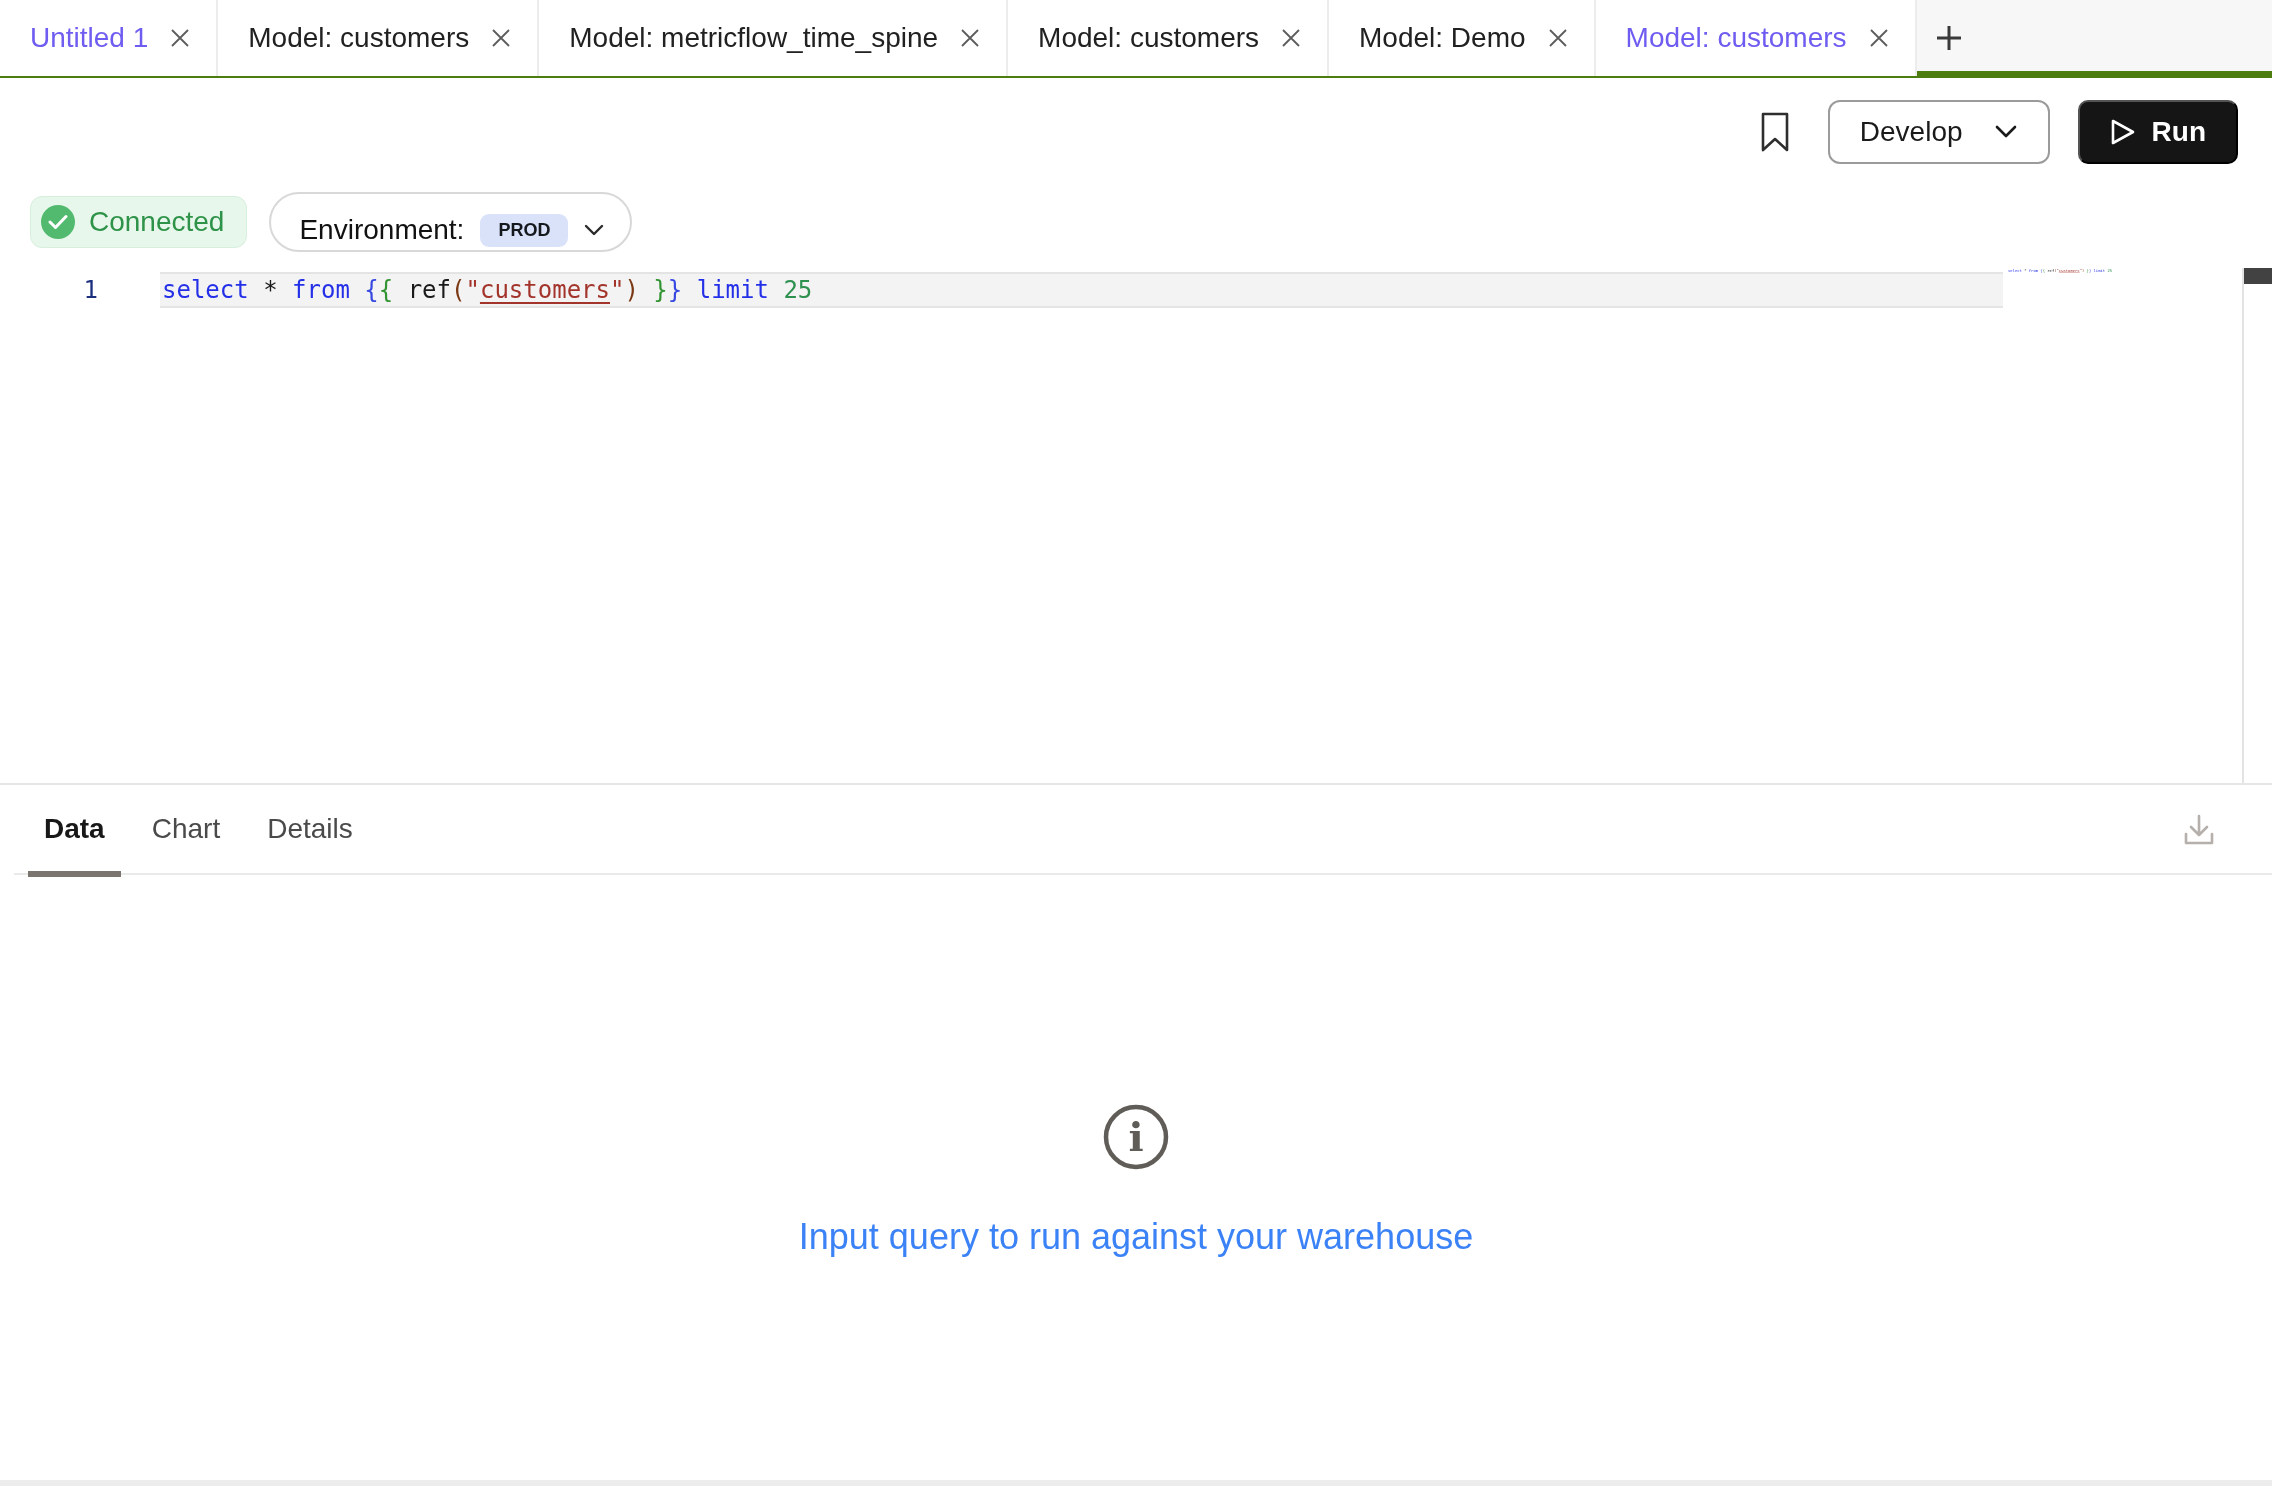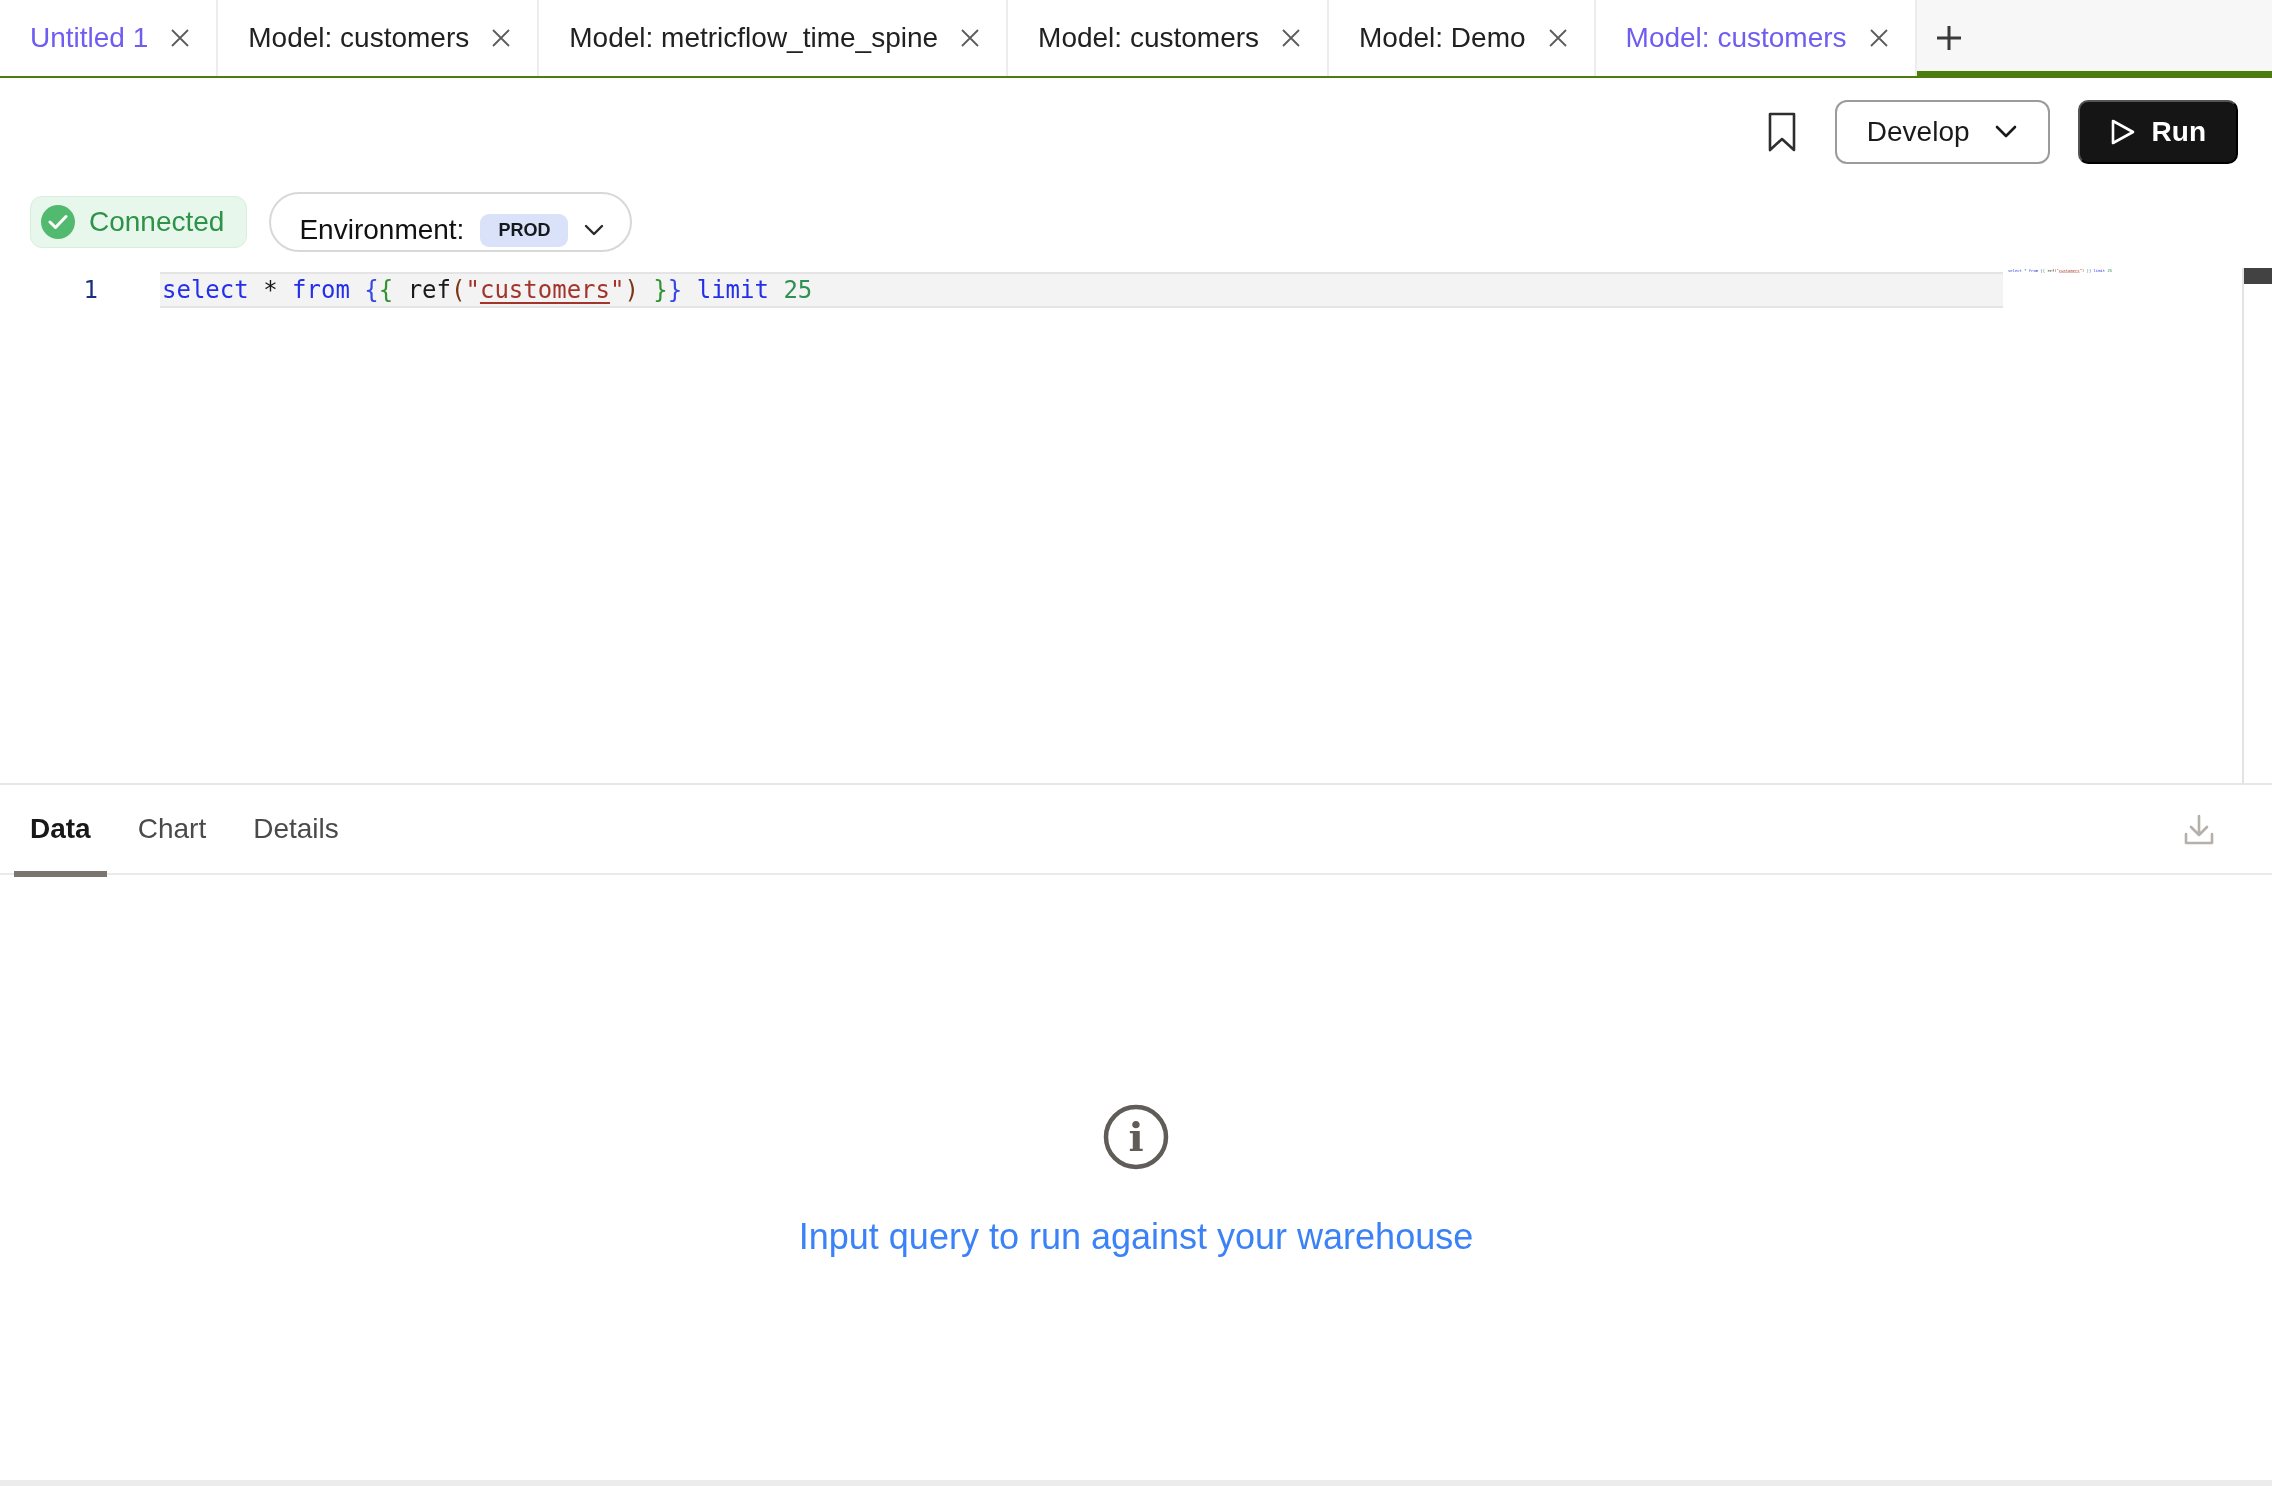--- a/index.html
+++ b/index.html
@@ -18,21 +18,21 @@
   .tab .xicon { display:inline-flex; width:24px; height:24px; }
   .plus-tab { display:inline-flex; align-items:center; justify-content:center;
               width:64px; height:76px; }
 
   
   .toolbar { position:absolute; top:80px; left:0; right:0; height:104px;
              display:flex; align-items:center; justify-content:flex-end;
              padding-right:34px; gap:28px; background:#fff; }
   .bookmark-btn { display:inline-flex; width:34px; height:44px; align-items:center;
                   justify-content:center; margin-right:8px; }
-  .develop-btn { display:inline-flex; align-items:center; gap:24px; height:64px;
+  .develop-btn { display:inline-flex; align-items:center; gap:31px; height:64px;
                  padding:0 30px; border:2px solid #9b9b9b; border-radius:12px;
                  background:#fff; font-size:28px; color:#1a1a1a; }
   .run-btn { display:inline-flex; align-items:center; gap:16px; height:64px;
              padding:0 30px; background:#151515; border-radius:10px;
              font-size:28px; font-weight:700; color:#ffffff; }
 
   
   .statusrow { position:absolute; top:186px; left:0; right:0; height:72px;
                display:flex; align-items:center; padding-left:30px; gap:22px; }
   .connected { display:inline-flex; align-items:center; gap:14px; height:52px;
@@ -65,21 +65,21 @@
                    line-height:36px; white-space:pre; }
   .minimap-inner span.u { text-decoration:underline; }
   .editor-scrollbar { position:absolute; top:10px; right:0; width:30px; height:515px;
                       border-left:2px solid #e3e3e3; }
   .scroll-thumb { position:absolute; top:0; left:0; width:30px; height:16px; background:#424242; }
 
   
   .results { position:absolute; top:783px; left:0; right:0; bottom:0;
              background:#fff; border-top:2px solid #e6e6e6; }
   .results-tabs { position:relative; height:90px; border-bottom:2px solid #eaeaea;
-                  display:flex; align-items:center; padding-left:14px; gap:15px; }
+                  display:flex; align-items:center; padding-left:14px; gap:15px;margin-left:14px; }
   .rtab { position:relative; display:inline-flex; align-items:center; height:88px;
           padding:0 16px; font-size:28px; color:#4a4a4a; }
   .rtab.active { color:#181818; font-weight:700; }
   .rtab.active::after { content:""; position:absolute; left:0; right:0; bottom:-4px;
                         height:6px; background:#7b756f; }
   .download-btn { position:absolute; right:54px; top:26px; width:38px; height:38px;
                   display:inline-flex; align-items:center; justify-content:center; }
 
   .empty { position:absolute; top:317px; left:0; right:0; text-align:center; }
   .empty .icon-wrap { display:inline-block; }

